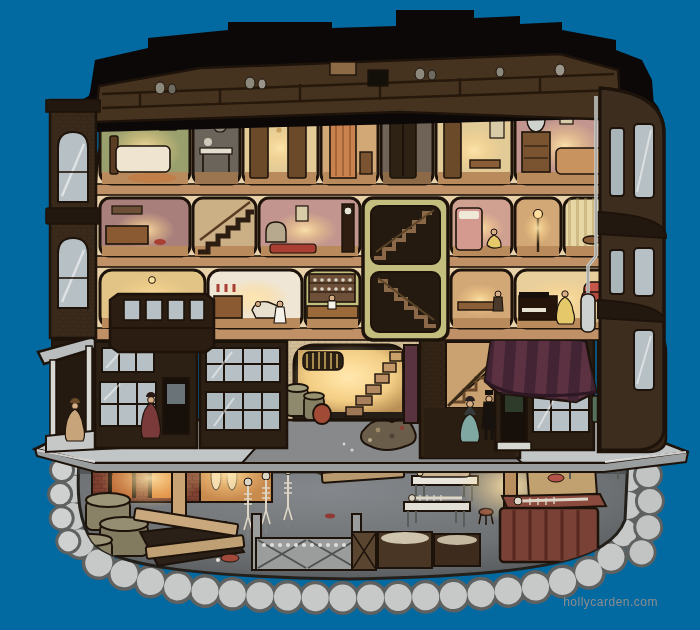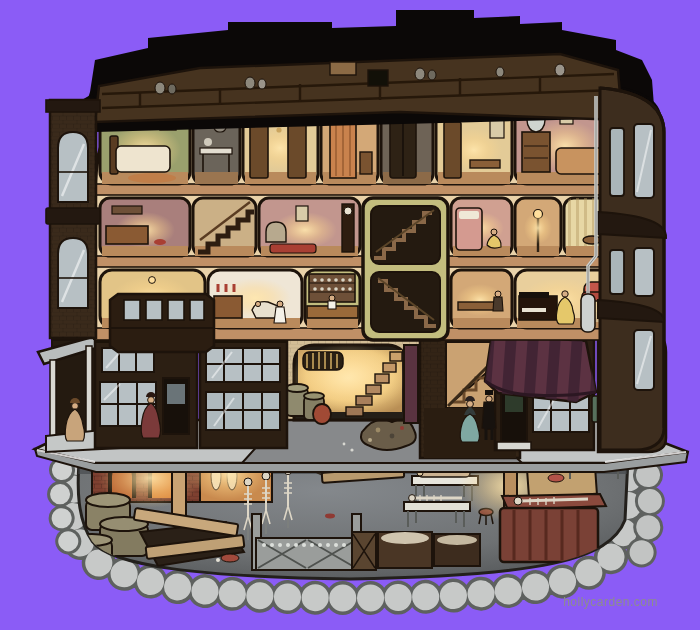--- a/index.html
+++ b/index.html
@@ -1,16 +1,16 @@
 <!DOCTYPE html>
 <html><head>
 <meta charset="utf-8">
 <style>
   html,body{margin:0;padding:0;background:#ffffff;}
-  .stage{position:relative;width:700px;height:630px;background:#8b5cf6;overflow:hidden;
+  .stage{position:relative;width:700px;height:630px;background:#0369a1;overflow:hidden;
          font-family:"Liberation Sans", sans-serif;}
   svg{display:block}
   text{font-family:"Liberation Sans", sans-serif;}
 </style>
 </head>
 <body>
 
 <div class="stage">
 <svg width="700" height="630" viewBox="0 0 700 630">
 <defs>

